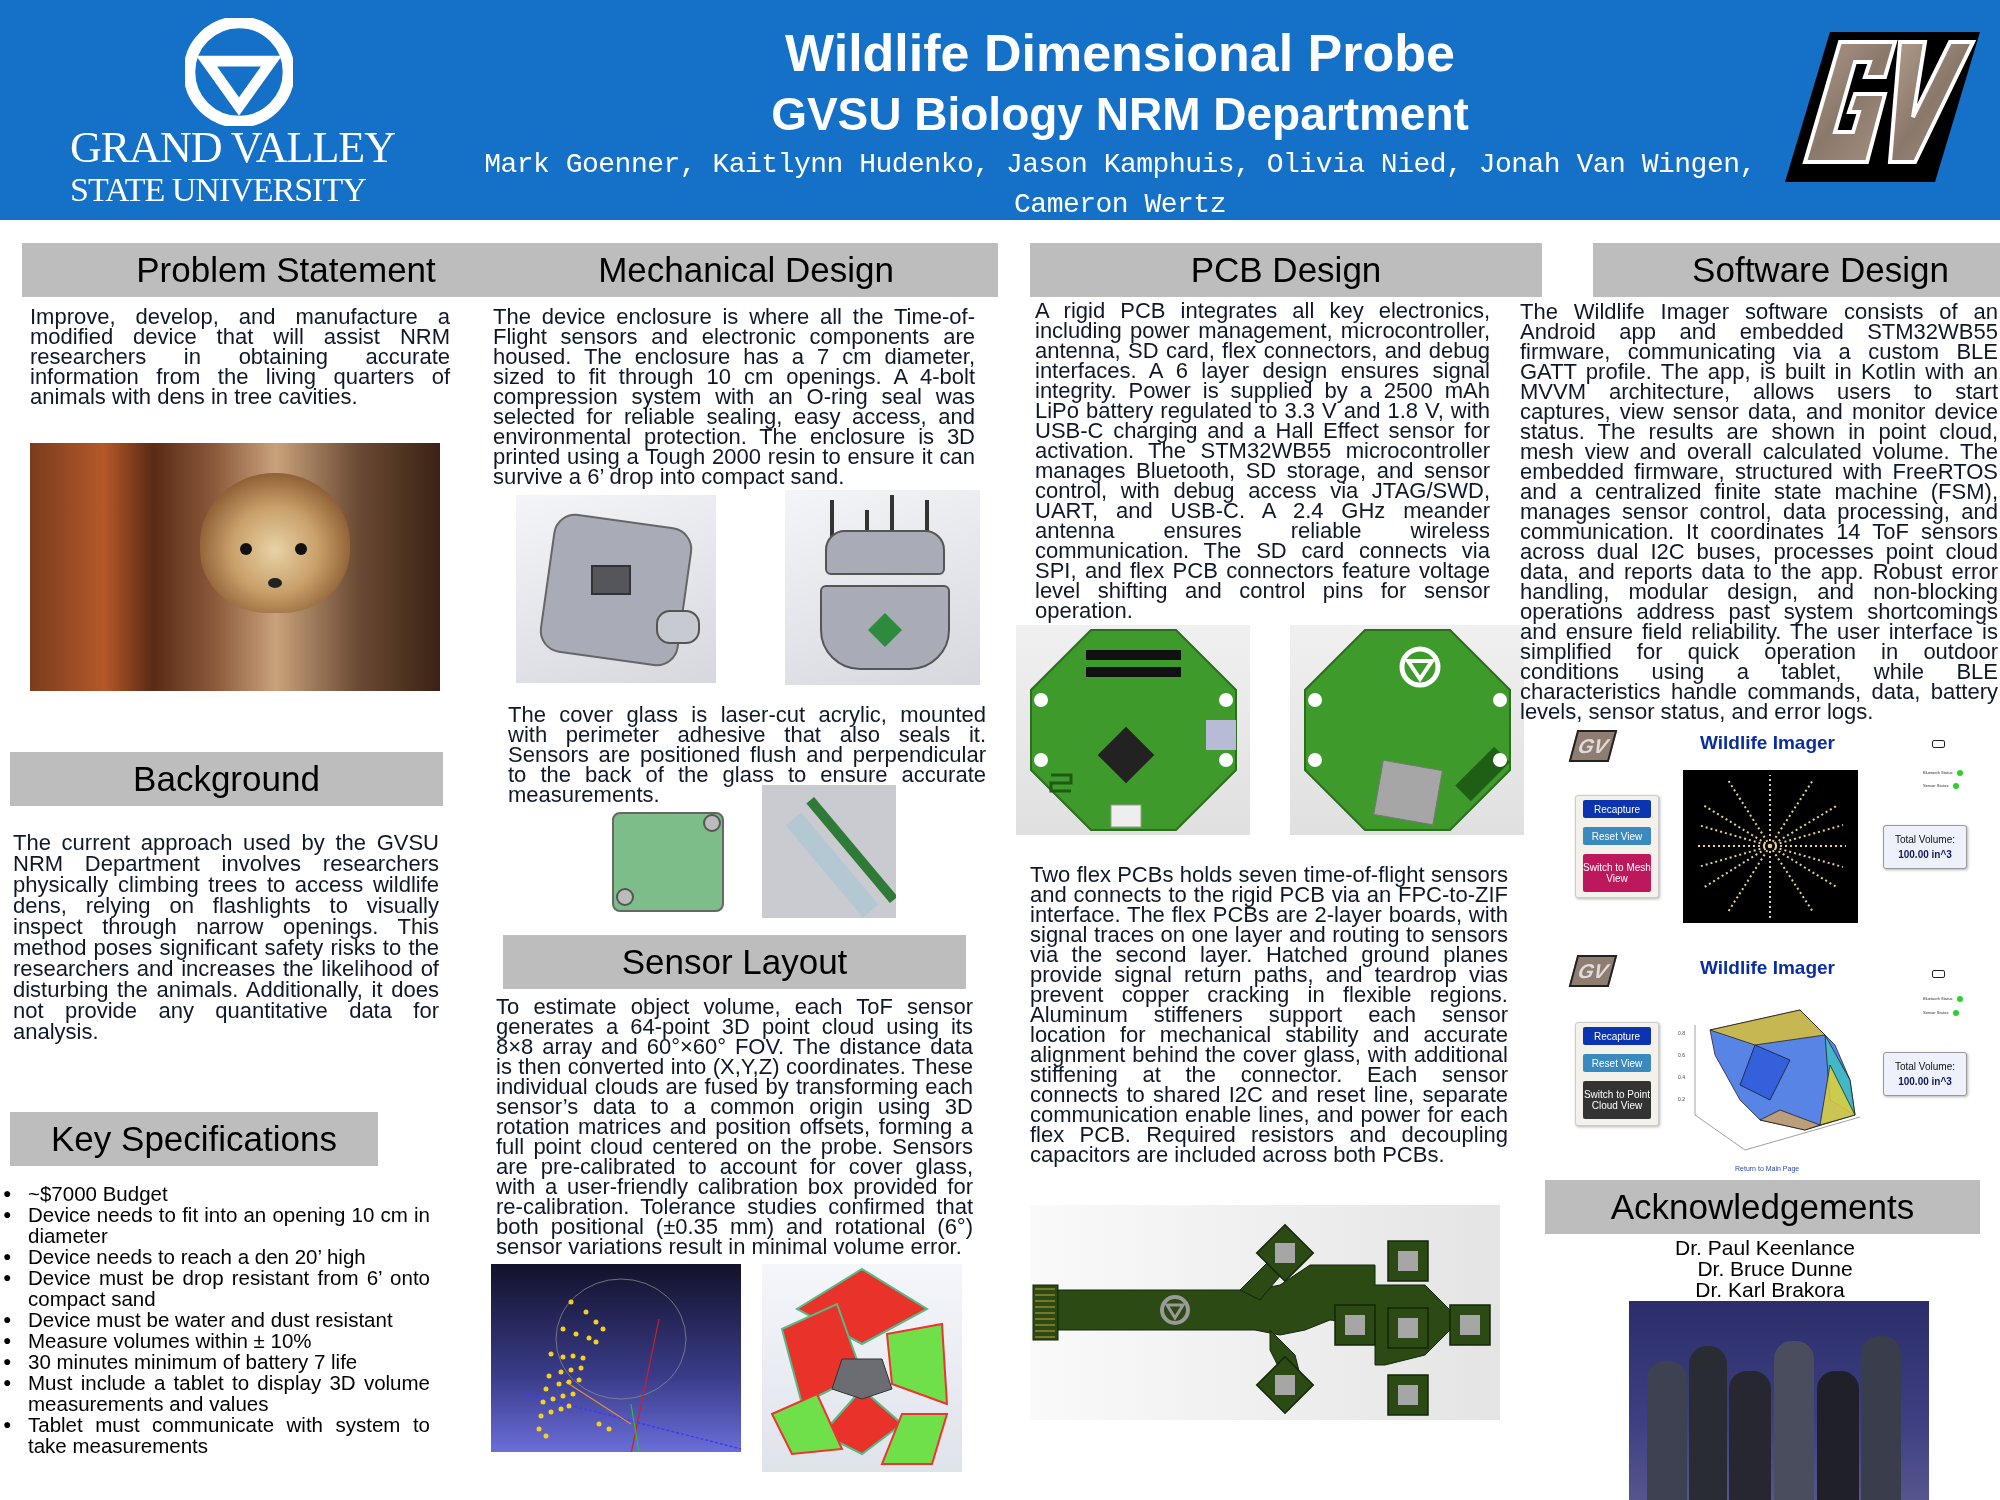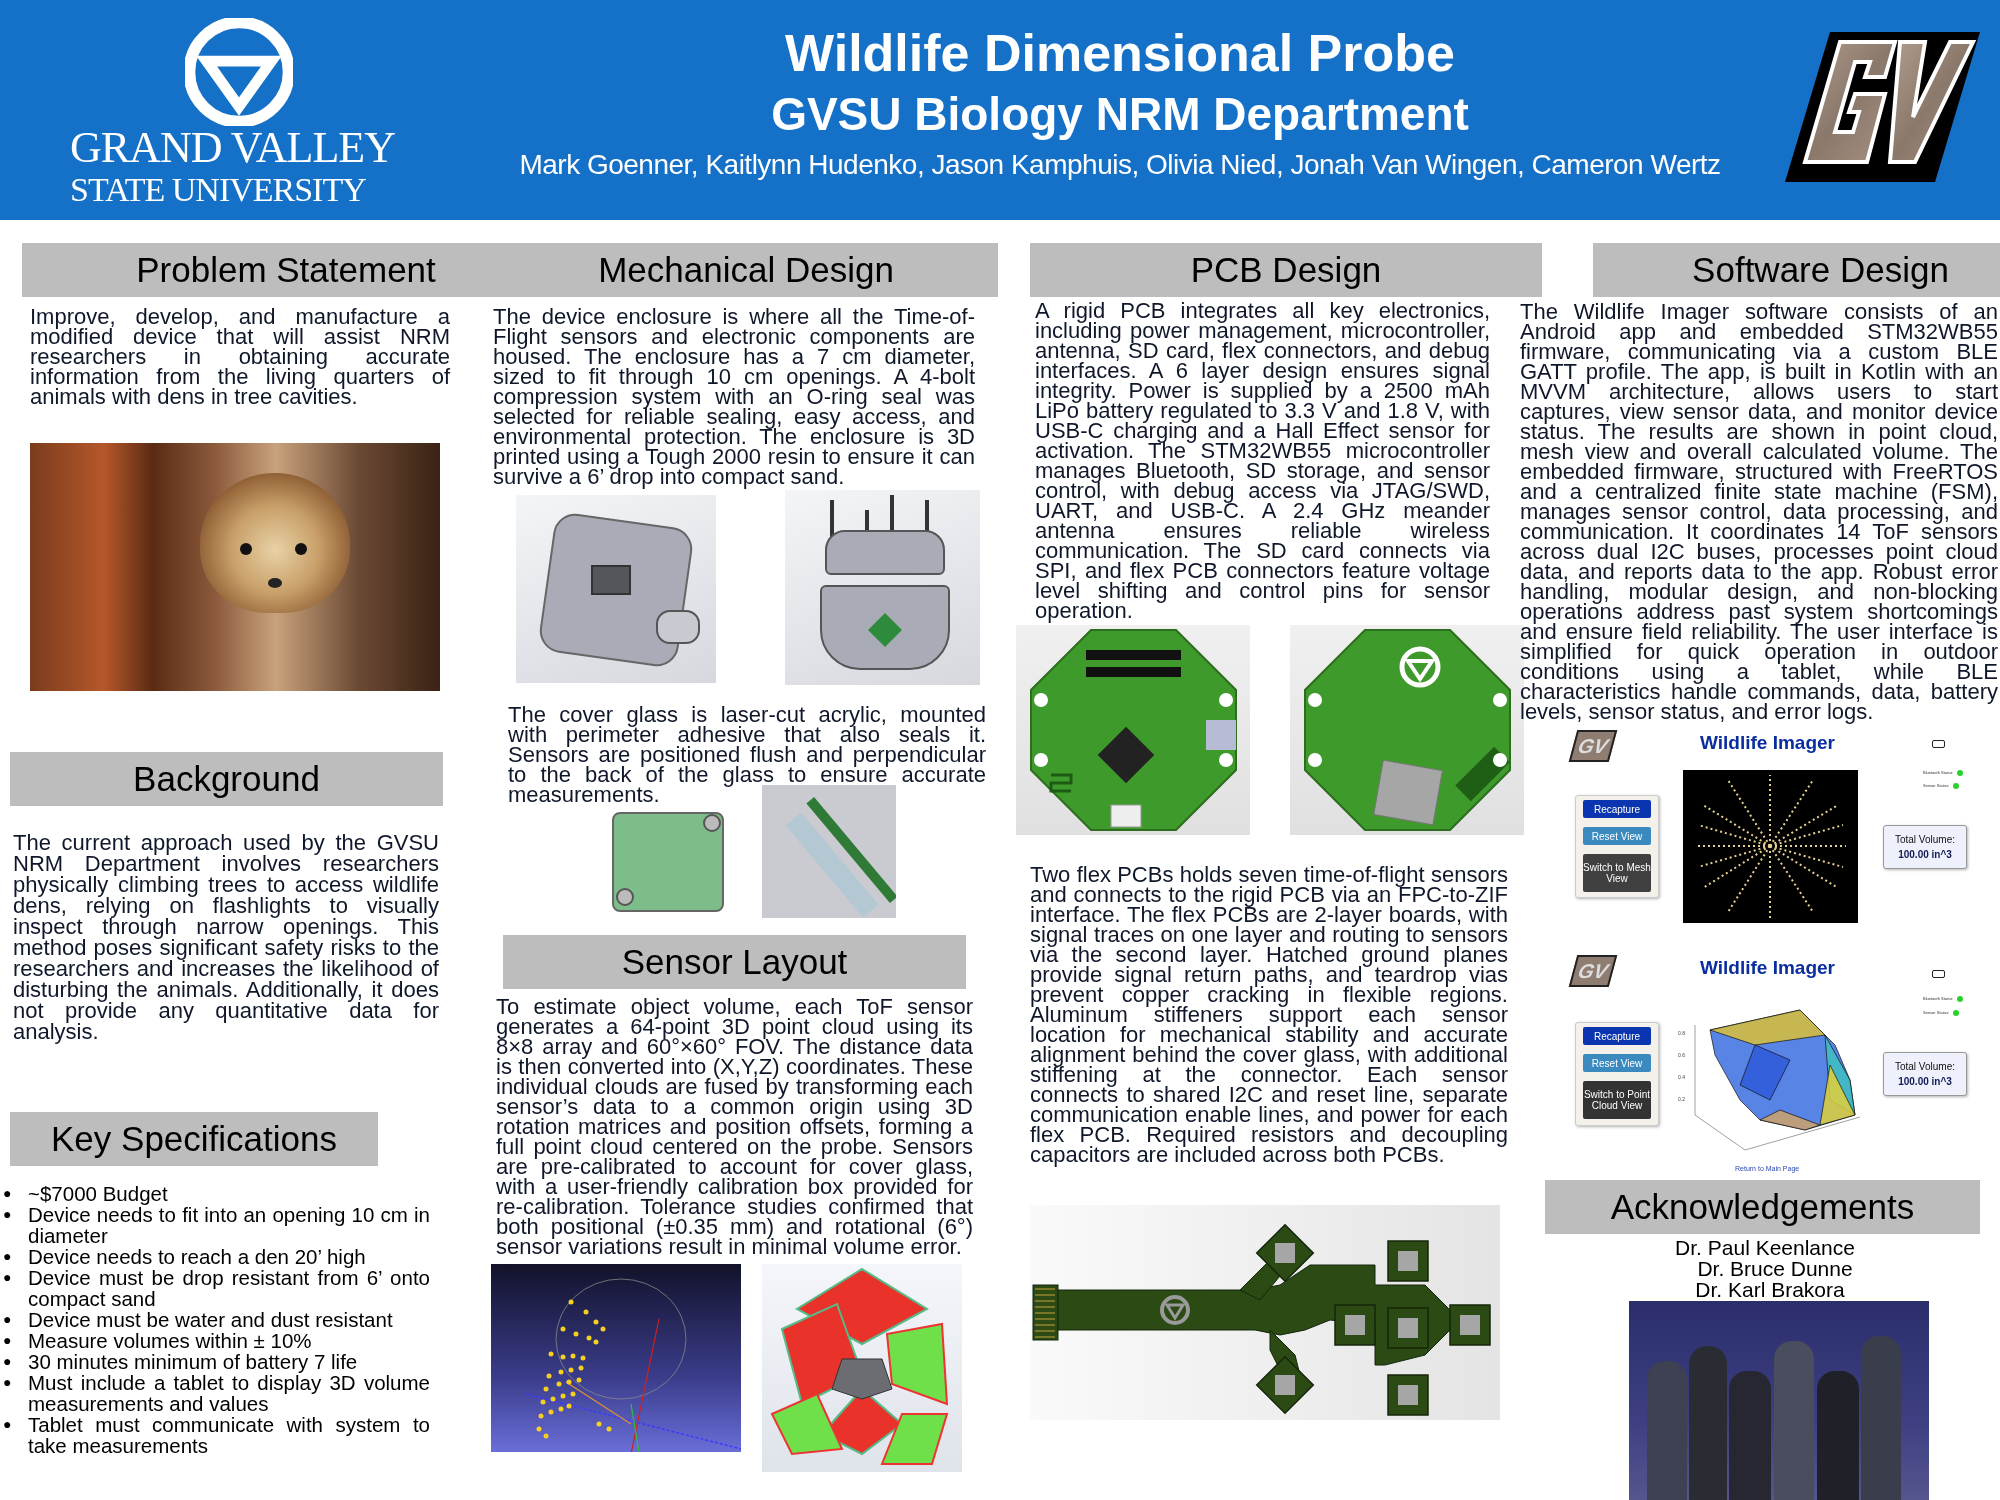--- a/index.html
+++ b/index.html
@@ -6,21 +6,21 @@
   html, body { width: 2000px; height: 1500px; background: #ffffff; overflow: hidden; }
   body { position: relative; font-family: "Liberation Sans", sans-serif; color: #111; }
 
   .header { position: absolute; left: 0; top: 0; width: 2000px; height: 220px; background: #1570c8; }
   .gv-logo { position: absolute; left: 70px; top: 18px; width: 340px; height: 190px; color: #fff; }
   .gv-circle { position: absolute; left: 115px; top: 0; width: 108px; height: 108px; }
   .gv-word1 { position: absolute; left: 0; top: 108px; width: 340px; text-align: left; font-family: "Liberation Serif", serif; font-size: 44px; letter-spacing: -1px; line-height: 44px; }
   .gv-word2 { position: absolute; left: 0; top: 154px; width: 340px; text-align: left; font-family: "Liberation Serif", serif; font-size: 34px; letter-spacing: -1px; line-height: 36px; }
   .title { position: absolute; left: 500px; top: 22px; width: 1240px; text-align: center; color: #fff; font-weight: bold; font-size: 52px; line-height: 62px; }
   .subtitle { position: absolute; left: 500px; top: 86px; width: 1240px; text-align: center; color: #fff; font-weight: bold; font-size: 46px; line-height: 56px; }
-  .authors { position: absolute; left: 420px; top: 145px; width: 1400px; text-align: center; color: #fff; font-size: 28px; line-height: 40px; font-family: Liberation Sans, sans-serif; letter-spacing: -0.5px; }
+  .authors { position: absolute; left: 420px; top: 145px; width: 1400px; text-align: center; color: #fff; font-size: 28px; line-height: 40px; font-family: Liberation Mono, monospace; letter-spacing: -0.5px; }
   .gv-badge { position: absolute; left: 1785px; top: 22px; width: 200px; height: 165px; }
 
   .sec-head { position: absolute; background: #bdbdbd; text-align: center; font-size: 35px; line-height: 54px; height: 54px; color: #000; }
   .body-text { position: absolute; font-size: 22px; line-height: 20px; text-align: justify; color: #0f172a; }
 
   .img { position: absolute; overflow: hidden; }
   .specs { position: absolute; list-style: none; font-size: 20.5px; line-height: 21px; color: #000; }
   .specs li { position: relative; padding-left: 25px; text-align: justify; }
   .specs li::before { content: "\25CF"; position: absolute; left: 0; top: 0; font-size: 14px; }
 
@@ -259,21 +259,21 @@
 
 <div class="tablet" style="left:1565px; top:725px; width:430px; height:200px;">
   <div style="position:absolute; left:8px; top:5px; width:40px; height:32px; background:#8f7d72; transform: skewX(-15deg); border:2px solid #222; color:#ddd; font-weight:bold; font-style:italic; font-size:20px; line-height:28px; text-align:center;">GV</div>
   <div class="tab-title" style="left:135px; top:7px;">Wildlife Imager</div>
   <div style="position:absolute; left:367px; top:15px; width:13px; height:8px; border:1.5px solid #222; border-radius:2px;"></div>
   <div class="status-row" style="left:358px; top:45px;"><span>Bluetooth Status:</span><span class="dot"></span></div>
   <div class="status-row" style="left:358px; top:58px;"><span>Sensor Status:</span><span class="dot"></span></div>
   <div class="tab-panel" style="left:10px; top:70px; width:84px; height:103px;">
     <div class="tab-btn" style="left:7px; top:4px; width:68px; height:18px; background:#0a34b0;">Recapture</div>
     <div class="tab-btn" style="left:7px; top:31px; width:68px; height:18px; background:#3a8ac0;">Reset View</div>
-    <div class="tab-btn" style="left:7px; top:58px; width:68px; height:38px; background:#404040;">Switch to Mesh View</div>
+    <div class="tab-btn" style="left:7px; top:58px; width:68px; height:38px; background:#be185d;">Switch to Mesh View</div>
   </div>
   <div style="position:absolute; left:118px; top:45px; width:175px; height:153px; background:#000;">
     <svg width="175" height="153" viewBox="0 0 175 153">
       <g stroke="#e8d090" stroke-width="2" stroke-dasharray="2,3">
         <line x1="87" y1="76" x2="87" y2="5"></line>
           <line x1="87" y1="76" x2="87" y2="148"></line>
         <line x1="87" y1="76" x2="20" y2="35"></line>
           <line x1="87" y1="76" x2="155" y2="35"></line>
         <line x1="87" y1="76" x2="20" y2="118"></line>
           <line x1="87" y1="76" x2="155" y2="118"></line>

